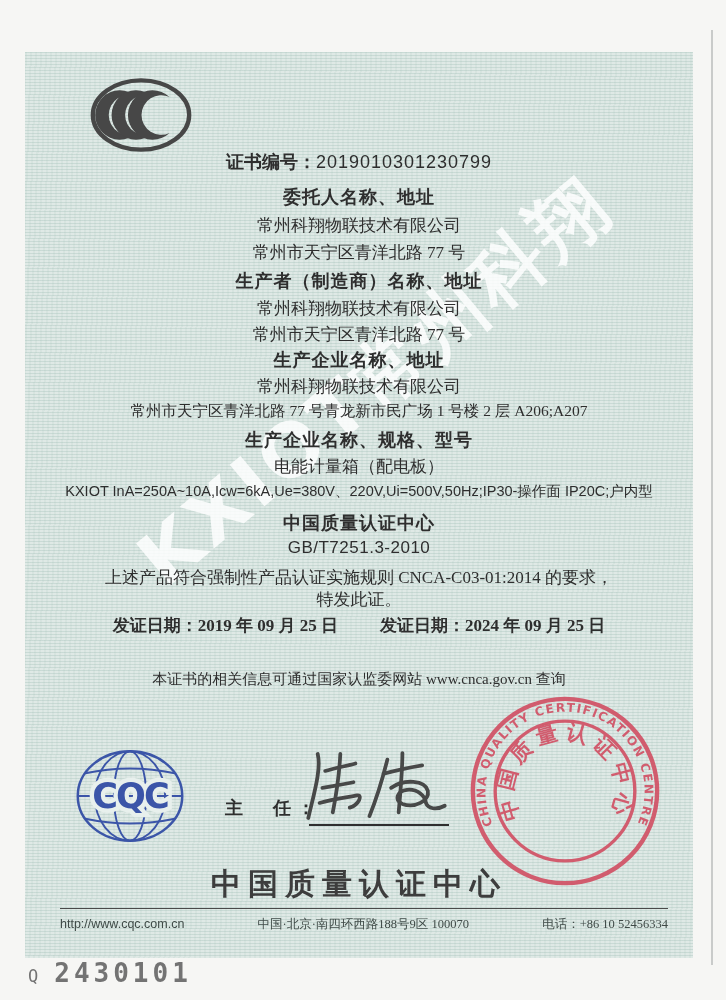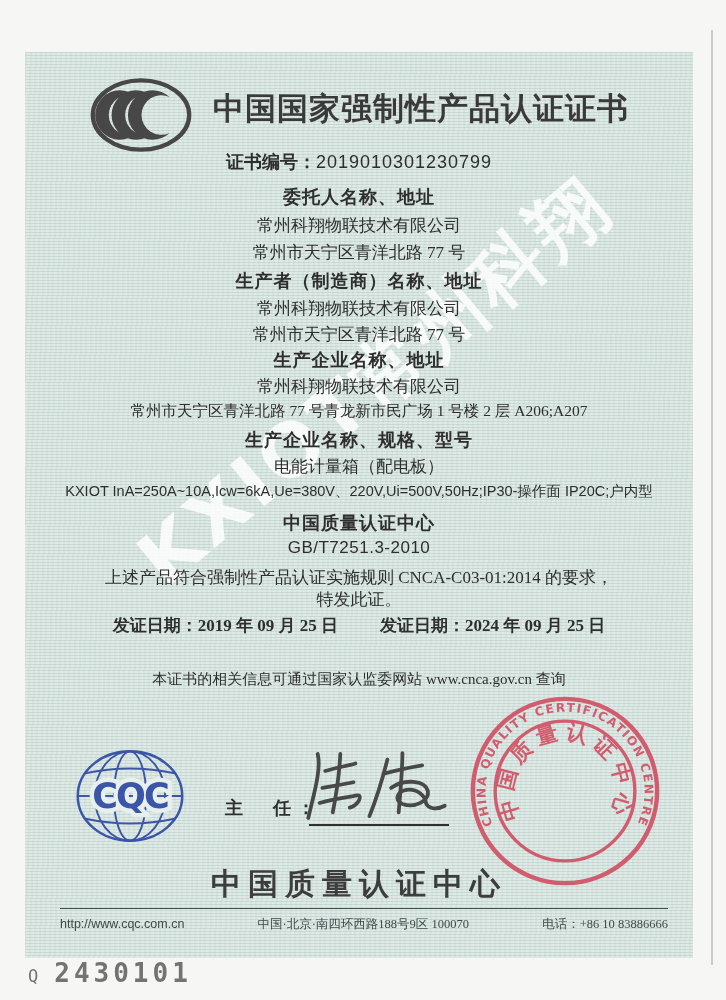--- a/index.html
+++ b/index.html
@@ -101,21 +101,20 @@
         </g>
         <g transform="translate(50,40) scale(1.28)">
           <path d="M 13.8,-14.5 A 20 20 0 1 0 13.8,14.5 A 16 16 0 1 1 13.8,-14.5 Z"></path>
         </g>
         <g transform="translate(67,40) scale(1.28)">
           <path d="M 13.8,-14.5 A 20 20 0 1 0 13.8,14.5 A 16 16 0 1 1 13.8,-14.5 Z"></path>
         </g>
       </g>
     </svg>
 
-    <div class="cert-title">中国国家强制性产品认证证书</div>
     <div class="line certno">
       <span class="lbl">证书编号：</span><span class="val">2019010301230799</span>
     </div>
 
     <div class="line field-label" style="top:133px">委托人名称、地址</div>
     <div class="line field-value" style="top:162px">常州科翔物联技术有限公司</div>
     <div class="line field-value" style="top:189px">常州市天宁区青洋北路 77 号</div>
 
     <div class="line field-label" style="top:217px">生产者（制造商）名称、地址</div>
     <div class="line field-value" style="top:245px">常州科翔物联技术有限公司</div>
@@ -183,21 +182,21 @@
       <text font-family="DejaVu Sans, Liberation Sans, sans-serif" font-size="22" font-weight="bold" fill="#d14a5f" letter-spacing="6">
         <textPath href="#arc-inner" startOffset="50%" text-anchor="middle">中国质量认证中心</textPath>
       </text>
     </svg>
 
     <div class="line org-name">中国质量认证中心</div>
     <div class="footer-rule"></div>
     <div class="footer-row">
       <span class="cell web">http://www.cqc.com.cn</span>
       <span class="cell">中国·北京·南四环西路188号9区 100070</span>
-      <span class="cell">电话：+86 10 83886666</span>
+      <span class="cell">电话：+86 10 52456334</span>
     </div>
   </div>
 
   <div id="scan-edge"></div>
 
   <div class="serial">
     <span class="q">Q</span><span class="num">2430101</span>
   </div>
 
 </div>

